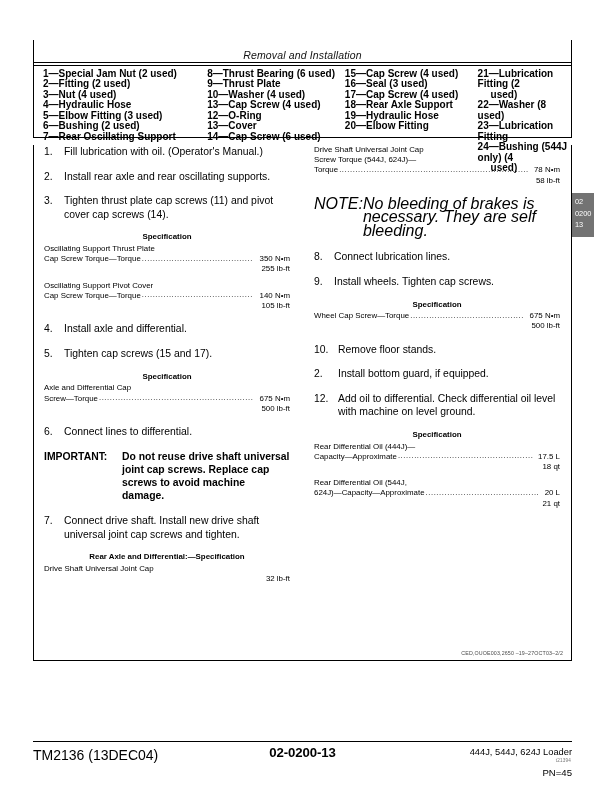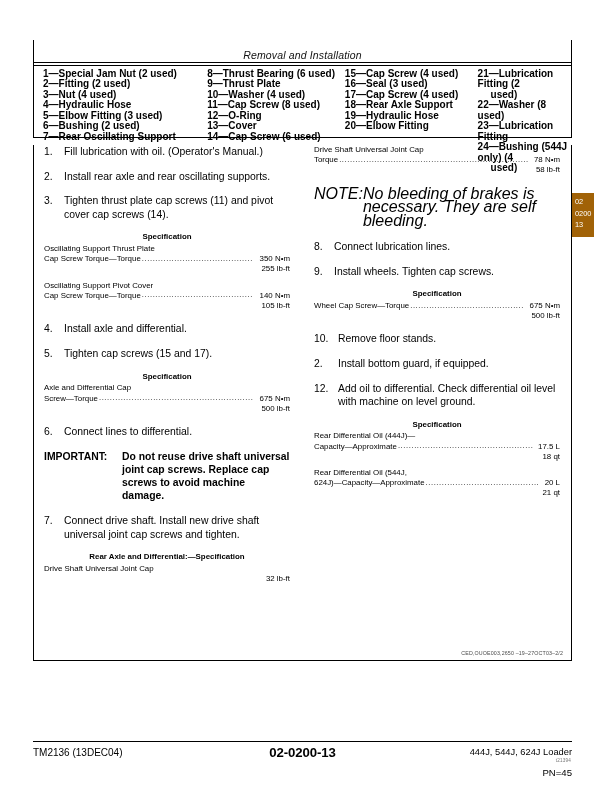--- a/index.html
+++ b/index.html
@@ -170,21 +170,21 @@
   }
   .spec-gap { height: 5px; }
 
   
   .index-tab {
     position: absolute;
     left: 572px;
     top: 193px;
     width: 22px;
     height: 44px;
-    background: #a16207;
+    background: #737373;
     color: #ffffff;
     font-size: 7.4px;
     line-height: 11.6px;
     padding: 3px 0 0 3px;
     box-sizing: border-box;
   }
   .index-tab span { display: block; }
 
   
   .credit {
@@ -210,21 +210,21 @@
     position: absolute;
     left: 33px;
     top: 745px;
     width: 539px;
     height: 20px;
   }
   .footer-left {
     position: absolute;
     left: 0;
     top: 2px;
-    font-size: 10px;
+    font-size: 14px;
   }
   .footer-center {
     position: absolute;
     left: 0;
     right: 0;
     top: 0;
     text-align: center;
     font-size: 13.2px;
     font-weight: bold;
     letter-spacing: -0.1px;
@@ -269,21 +269,21 @@
         <div class="legend-item">3—Nut (4 used)</div>
         <div class="legend-item">4—Hydraulic Hose</div>
         <div class="legend-item">5—Elbow Fitting (3 used)</div>
         <div class="legend-item">6—Bushing (2 used)</div>
         <div class="legend-item">7—Rear Oscillating Support</div>
       </div>
     <div class="legend-col">
         <div class="legend-item">8—Thrust Bearing (6 used)</div>
         <div class="legend-item">9—Thrust Plate</div>
         <div class="legend-item">10—Washer (4 used)</div>
-        <div class="legend-item">11—Cap Screw (8 used)</div>
+        <div class="legend-item">13—Cap Screw (4 used)</div>
         <div class="legend-item">12—O-Ring</div>
         <div class="legend-item">13—Cover</div>
         <div class="legend-item">14—Cap Screw (6 used)</div>
       </div>
     <div class="legend-col">
         <div class="legend-item">15—Cap Screw (4 used)</div>
         <div class="legend-item">16—Seal (3 used)</div>
         <div class="legend-item">17—Cap Screw (4 used)</div>
         <div class="legend-item">18—Rear Axle Support</div>
         <div class="legend-item">19—Hydraulic Hose</div>
@@ -391,20 +391,21 @@
       </div>
     </div>
 
   </div>
 
   <div class="col col-right">
 
     <div class="spec">
       <div class="spec-entry">
         <span class="spec-name">Drive Shaft Universal Joint Cap</span>
+        <span class="spec-name">Screw Torque (544J, 624J)—</span>
         <span class="spec-row">
           <span class="lbl">Torque</span>
           <span class="leader">......................................................................</span>
           <span class="val">78 N•m</span>
         </span>
         <span class="spec-sub">58 lb-ft</span>
       </div>
     </div>
 
     <div class="note">

